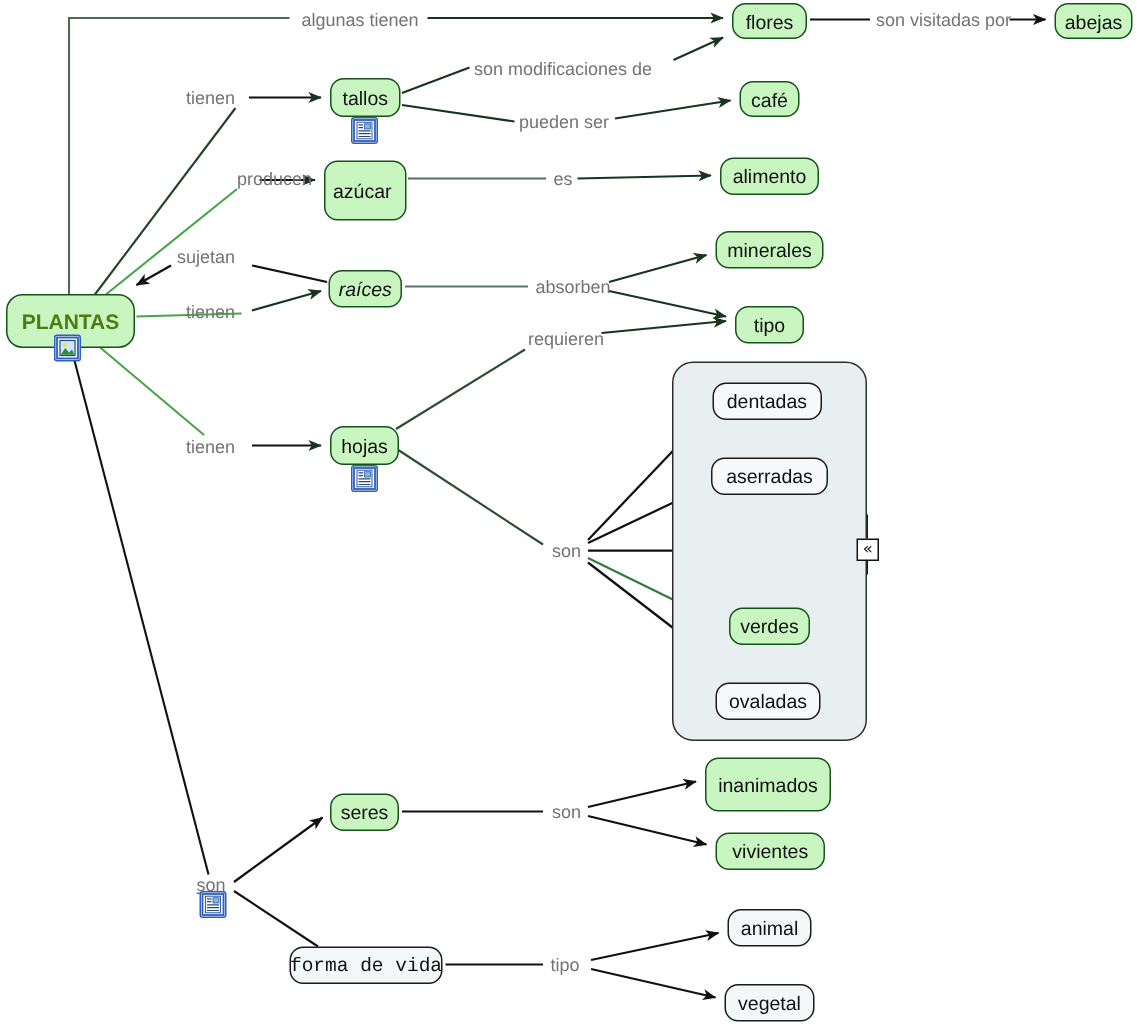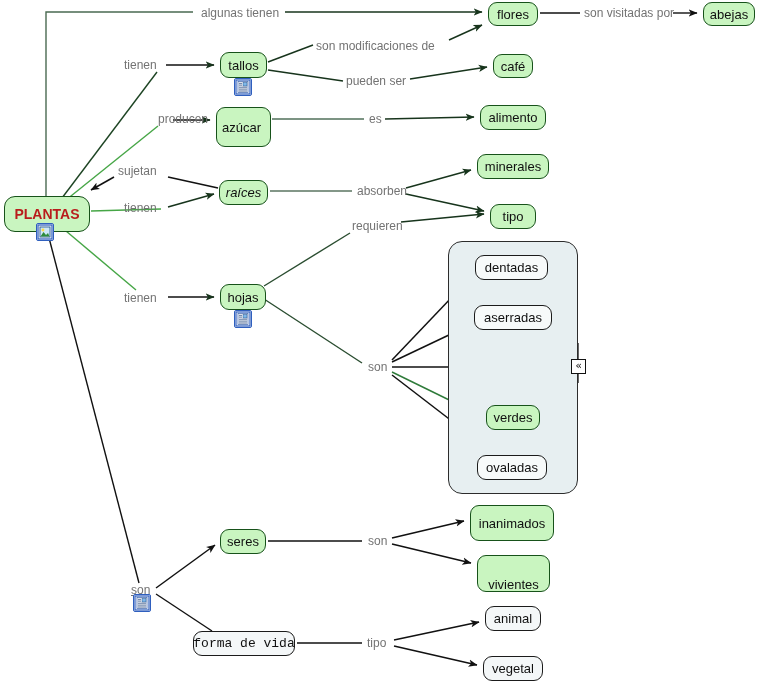--- a/index.html
+++ b/index.html
@@ -42,21 +42,21 @@
     background: #c9f5c0;
   }
   .node.green  { background: #c9f5c0; border-color: #17521a; }
   .node.plain  { background: #f4f7f8; border-color: #1b1b1b; }
   .node.white  { background: #f7fafa; border-color: #1b1b1b; }
   .node.root {
     background: #c9f5c0;
     border-color: #17521a;
     border-width: 1.6px;
     font-weight: bold;
-    color: #b91c1c;
+    color: #4d7c0f;
     font-size: 14px;
     border-radius: 11px;
   }
   .group-box {
     position: absolute;
     box-sizing: border-box;
     background: #e7eff1;
     border: 1.4px solid #2c2c2c;
     border-radius: 14px;
   }
@@ -245,21 +245,21 @@
       <rect x="3" y="2.5" width="10" height="11" fill="#ffffff" stroke="#3a62a8" stroke-width="0.7"></rect>
       <rect x="8" y="3.5" width="4" height="3.5" fill="#7fb8e8" stroke="#22508c" stroke-width="0.5"></rect>
       <line x1="4" y1="4.3" x2="7" y2="4.3" stroke="#26477e" stroke-width="0.8"></line>
       <line x1="4" y1="6.1" x2="7" y2="6.1" stroke="#26477e" stroke-width="0.8"></line>
       <line x1="4" y1="8.2" x2="12" y2="8.2" stroke="#26477e" stroke-width="0.8"></line>
       <line x1="4" y1="10.1" x2="12" y2="10.1" stroke="#26477e" stroke-width="0.8"></line>
       <line x1="4" y1="12" x2="12" y2="12" stroke="#26477e" stroke-width="0.8"></line>
     </svg>
   </span>
 
-  <div class="node white" style="left:475px; top:255px; width:73px; height:25px;">
+  <div class="node white" style="left:475px; top:255px; width:73px; height:25px;justify-content:flex-end;">
     <span>dentadas</span>
   </div>
 
   <div class="node white" style="left:474px; top:305px; width:78px; height:25px;">
     <span>aserradas</span>
   </div>
 
 
   <div class="node green" style="left:486px; top:405px; width:54px; height:25px;">
     <span>verdes</span>
@@ -270,21 +270,21 @@
   </div>
 
   <div class="node green" style="left:220px; top:529px; width:46px; height:25px;">
     <span>seres</span>
   </div>
 
   <div class="node green" style="left:470px; top:505px; width:84px; height:36px;">
     <span>inanimados</span>
   </div>
 
-  <div class="node green" style="left:477px; top:555px; width:73px; height:37px;align-items:flex-end;">
+  <div class="node green" style="left:477px; top:555px; width:73px; height:25px;">
     <span>vivientes</span>
   </div>
 
   <div class="node plain" style="left:193px; top:631px; width:102px; height:25px;font-family:Liberation Mono, monospace;">
     <span>forma de vida</span>
   </div>
 
   <div class="node plain" style="left:485px; top:606px; width:56px; height:25px;">
     <span>animal</span>
   </div>

